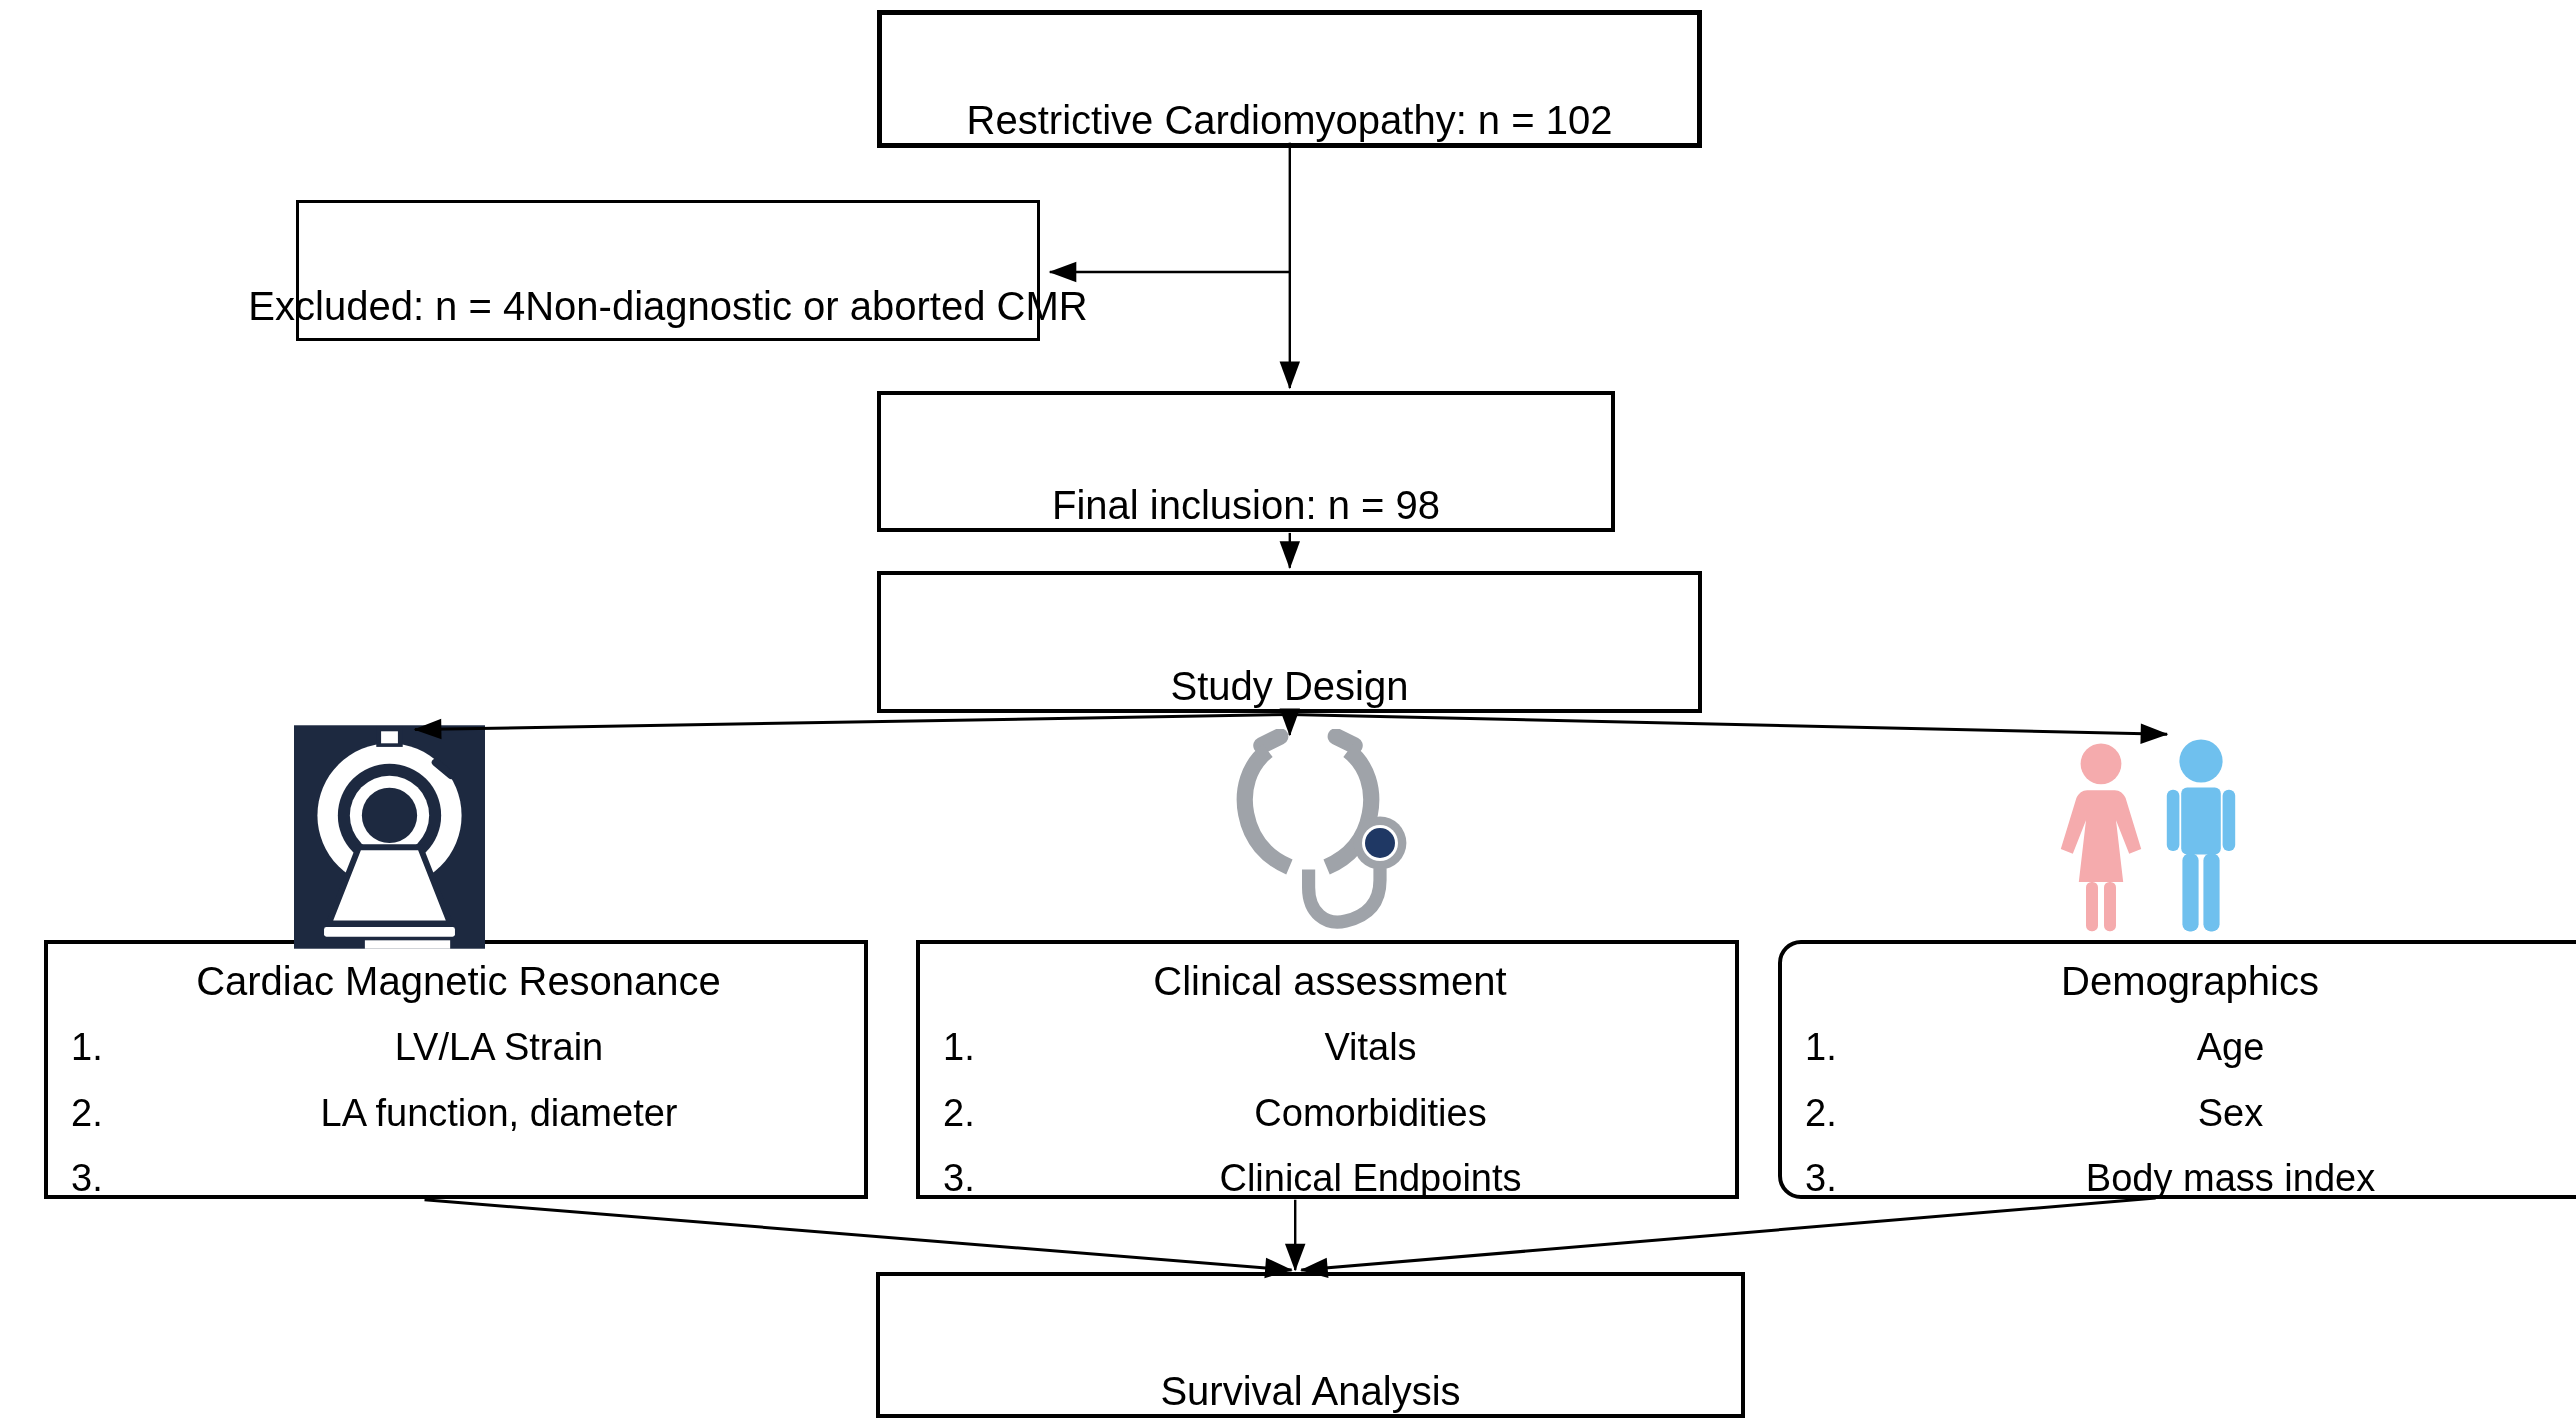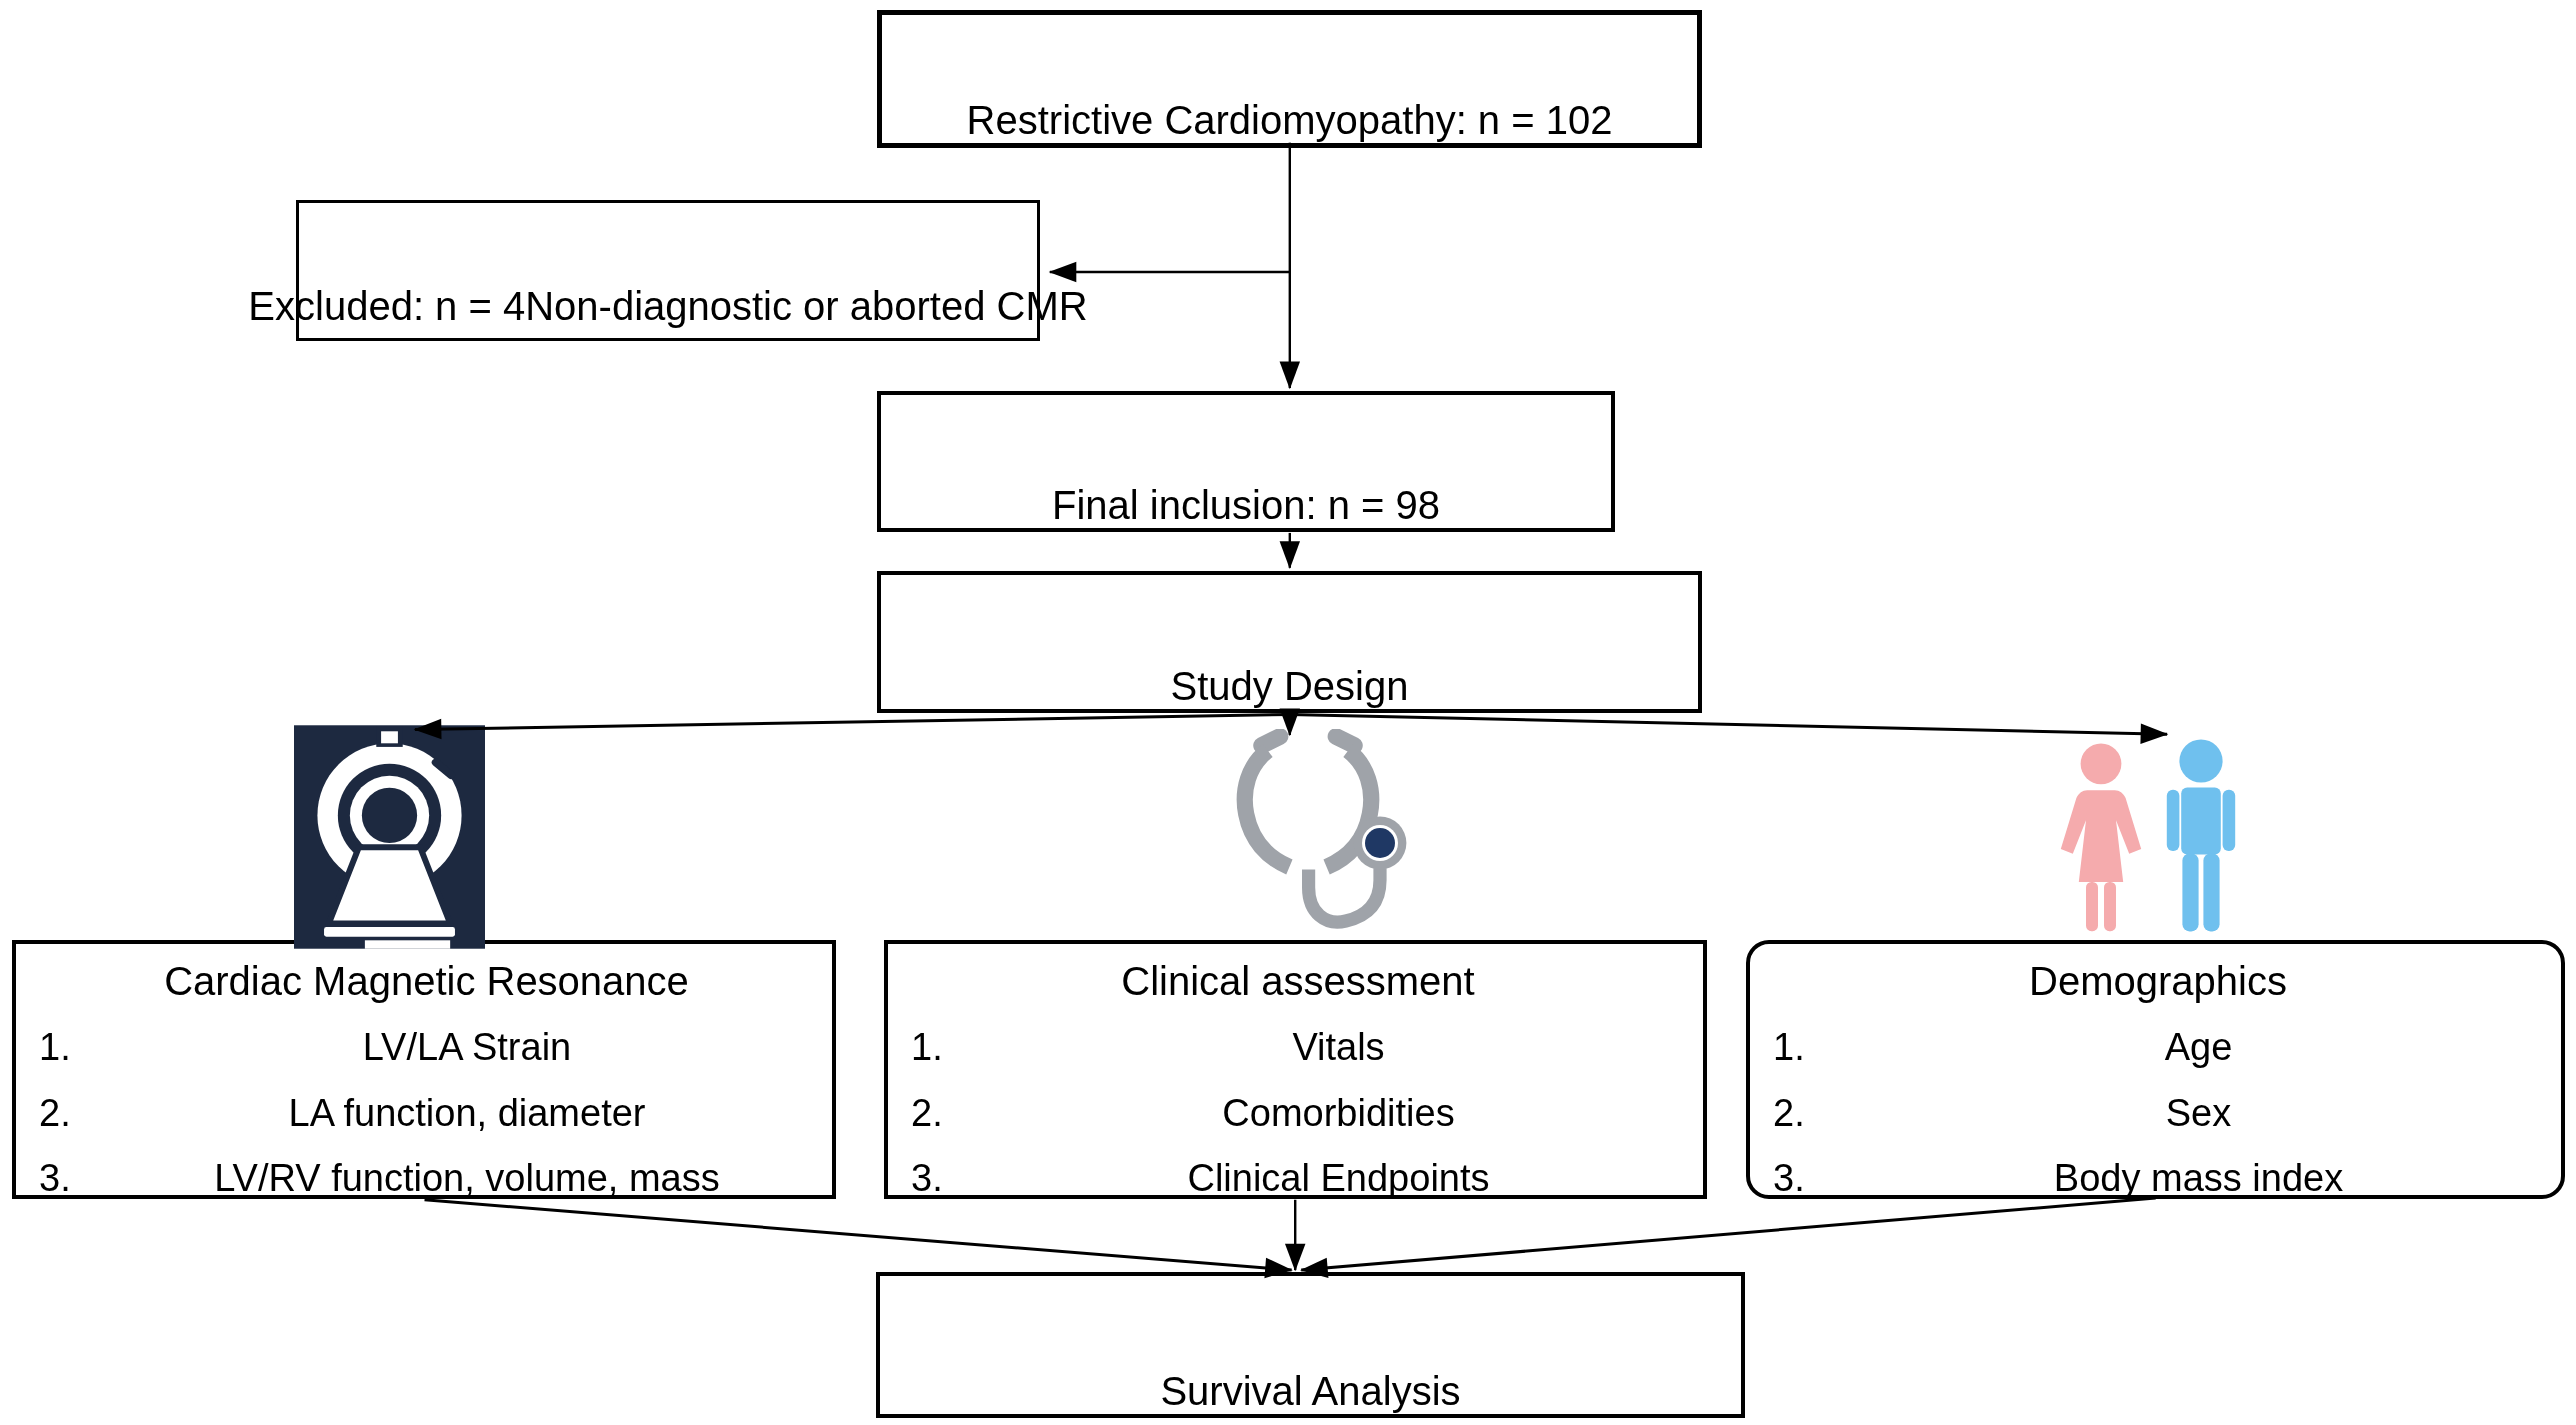--- a/index.html
+++ b/index.html
@@ -10,21 +10,21 @@
   .label{font-size:40px;white-space:nowrap;}
   
   .box-top      {left:877px;top:9.6px;  width:825px;height:138px;border-width:5.4px;}
   .box-excluded {left:296px; top:200px; width:744px;height:141px;border-width:3.6px;
                  flex-direction:row;line-height:63px;}
   .box-final    {left:877px;top:391px; width:738px;height:141px;}
   .box-study    {left:877px;top:571px; width:825px;height:142px;}
   .box-survival {left:876px;top:1272px;width:869px;height:146px;}
   
   .listbox{position:absolute;background:#fff;border:4.8px solid #000;box-sizing:border-box;
-           padding:9.6px 18px 0 23px;}
+           padding:9.6px 18px 0 23px;margin-left:32px;}
   .box-cmr     {left:12px;  top:940px;width:824px;height:259px;}
   .box-clinical{left:884px;top:940px;width:823px;height:259px;}
   .box-demo    {left:1746px;top:940px;width:819px;height:259px;border-radius:23px;}
   .listbox .ltitle{font-size:40px;text-align:center;line-height:55px;}
   .item{display:flex;font-size:38px;line-height:53px;margin-top:12.6px;}
   .item .num{width:81px;flex:0 0 81px;}
   .item .txt{flex:1;text-align:center;}
   .overlay{position:absolute;left:0;top:0;width:2576px;height:1426px;pointer-events:none;}
   .icon{position:absolute;}
 </style>
@@ -55,21 +55,20 @@
     <div class="item">
       <span class="num">1.</span>
       <span class="txt">LV/LA Strain</span>
     </div>
     <div class="item">
       <span class="num">2.</span>
       <span class="txt">LA function, diameter</span>
     </div>
     <div class="item">
       <span class="num">3.</span>
-      <span class="txt">LV/RV function, volume, mass</span>
     </div>
   </div>
 
   <div class="listbox box-clinical">
     <div class="ltitle">Clinical assessment</div>
     <div class="item">
       <span class="num">1.</span>
       <span class="txt">Vitals</span>
     </div>
     <div class="item">

